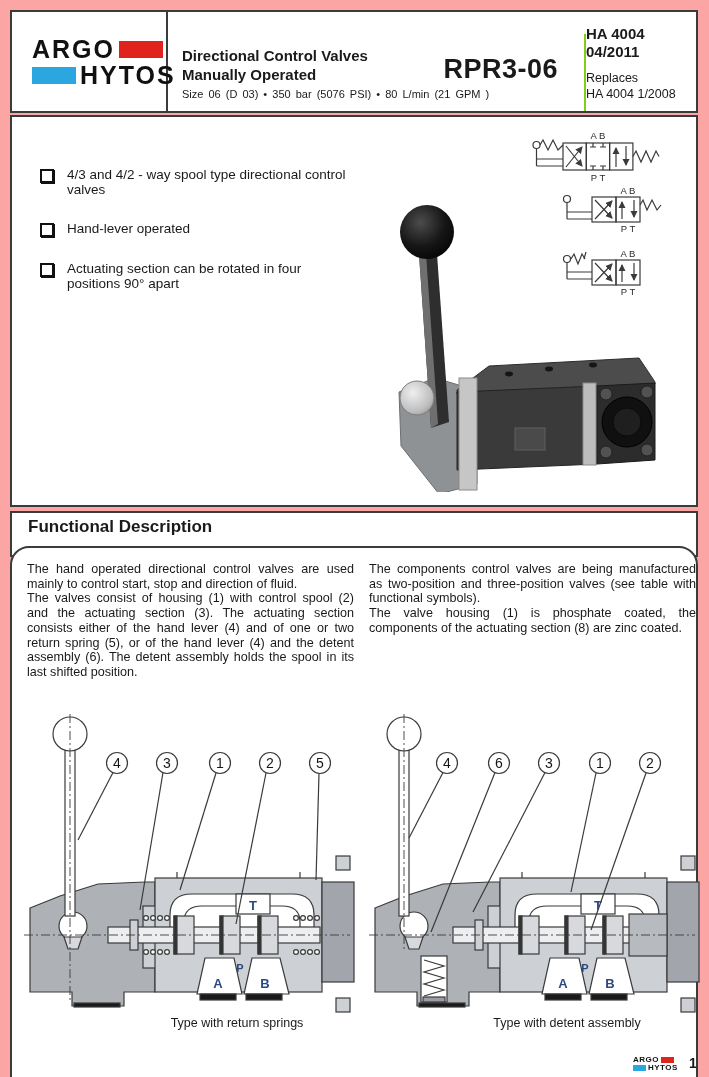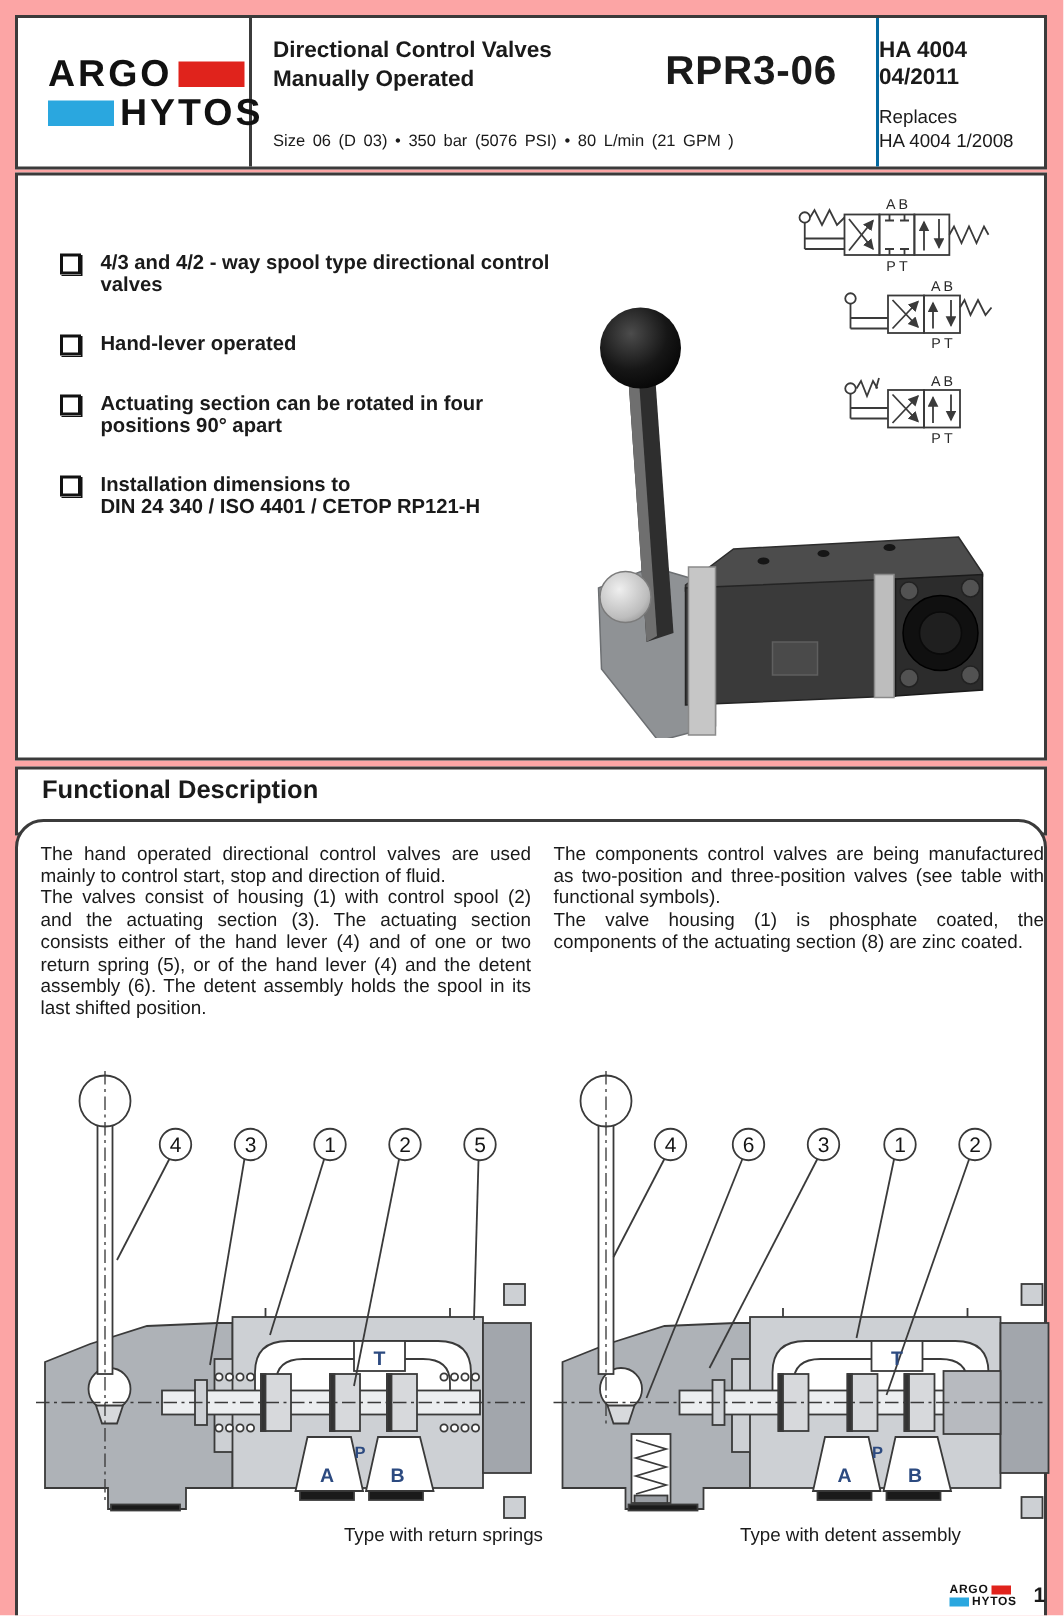--- a/index.html
+++ b/index.html
@@ -4,60 +4,60 @@
 <style>
   html,body{margin:0;padding:0;background:#ffffff;}
   .page{position:relative;width:709px;height:1077px;background:#fca5a5;
         font-family:"Liberation Sans",sans-serif;color:#1a1a1a;overflow:hidden;}
   .box{position:absolute;border:2px solid #3b3b3b;background:#fff;box-sizing:border-box;}
 
   
   .hdr{left:10px;top:10px;width:688px;height:103px;}
   .hdr-cell{position:absolute;top:0;bottom:0;box-sizing:border-box;}
   .hdr-logo{left:0;width:156px;border-right:2px solid #3b3b3b;}
-  .hdr-mid{left:156px;width:418px;border-right:2px solid #0369a1;}
+  .hdr-mid{left:156px;width:418px;border-right:2px solid #84cc16;margin-top:22px;}
   .hdr-right{left:574px;right:0;}
 
   .logo{position:absolute;left:20px;top:24px;}
   .logo-row{display:flex;align-items:center;height:26px;}
   .logo-txt{font-weight:bold;font-size:25px;letter-spacing:2px;color:#111;line-height:26px;}
   .logo-red{width:44px;height:17px;margin-left:4px;}
   .logo-blue{width:44px;height:17px;margin-right:4px;}
 
   .hdr-title{position:absolute;left:14px;top:12px;font-size:15px;font-weight:bold;line-height:19px;}
   .hdr-code{position:absolute;right:26px;top:20px;font-size:27px;font-weight:bold;letter-spacing:0.5px;}
   .hdr-specs{position:absolute;left:14px;bottom:11px;font-size:11px;word-spacing:2px;}
   .hdr-doc1{margin-top:13px;font-size:15px;font-weight:bold;line-height:18px;}
   .hdr-doc2{margin-top:9px;font-size:12.5px;line-height:16px;}
 
   
   .main{left:10px;top:115px;width:688px;height:392px;}
   .features{position:absolute;left:28px;top:50px;width:335px;}
   .feat{display:flex;margin-bottom:24px;}
   .feat-check{flex:0 0 auto;width:10px;height:10px;border:2px solid #111;margin:2px 13px 0 0;
               box-shadow:1px 1px 0 #111;}
-  .feat-text{font-size:13.5px;font-weight:bold;line-height:15px;}
+  .feat-text{font-size:13.5px;font-weight:normal;line-height:15px;}
   .feat-line:empty{display:none;}
 
   
   .fdbar{left:10px;top:511px;width:688px;height:46px;}
   .fdbar-title{position:absolute;left:16px;top:4px;font-size:17px;font-weight:bold;}
 
   
   .lower{left:10px;top:546px;width:688px;height:568px;border-radius:19px;}
   .col{position:absolute;top:14px;font-size:12.6px;line-height:14.7px;text-align:justify;}
   .col p{margin:0;}
   .col-l{left:15px;width:327px;}
   .col-r{left:357px;width:327px;}
 
   .diagram{position:absolute;width:345px;height:330px;}
   .diag-l{left:0px;top:162px;}
   .diag-r{left:345px;top:162px;}
   .caption{position:absolute;top:468px;font-size:12.5px;text-align:center;width:250px;}
-  .cap-l{left:100px;text-align:right;}
+  .cap-l{left:100px;}
   .cap-r{left:430px;}
 
   
   .footer-logo{position:absolute;left:633px;top:1056px;}
   .flogo-row{display:flex;align-items:center;height:8px;}
   .flogo-txt{font-weight:bold;font-size:8px;letter-spacing:0.5px;color:#111;line-height:8px;}
   .flogo-red{width:13px;height:6px;margin-left:2px;}
   .flogo-blue{width:13px;height:6px;margin-right:2px;}
   .page-num{position:absolute;left:689px;top:1055px;font-size:14px;font-weight:bold;}
 
@@ -119,27 +119,20 @@
         <span class="feat-check"></span>
         <span class="feat-text">
           <span class="feat-line">Hand-lever operated</span>
         </span>
       </div>
       <div class="feat">
         <span class="feat-check"></span>
         <span class="feat-text">
           <span class="feat-line">Actuating section can be rotated in four</span><br>
           <span class="feat-line">positions 90° apart</span>
-        </span>
-      </div>
-      <div class="feat">
-        <span class="feat-check"></span>
-        <span class="feat-text">
-          <span class="feat-line">Installation dimensions to</span><br>
-          <span class="feat-line">DIN 24 340 / ISO 4401 / CETOP RP121-H</span>
         </span>
       </div>
     </div>
 
     <svg style="position:absolute;left:515px;top:11px;" width="175" height="180" viewBox="0 0 175 180">
       <defs>
         <marker id="ah" markerWidth="7" markerHeight="7" refX="5.2" refY="3" orient="auto">
           <path d="M0,0 L6,3 L0,6 Z" fill="#3a3a3a"></path>
         </marker>
       </defs>

